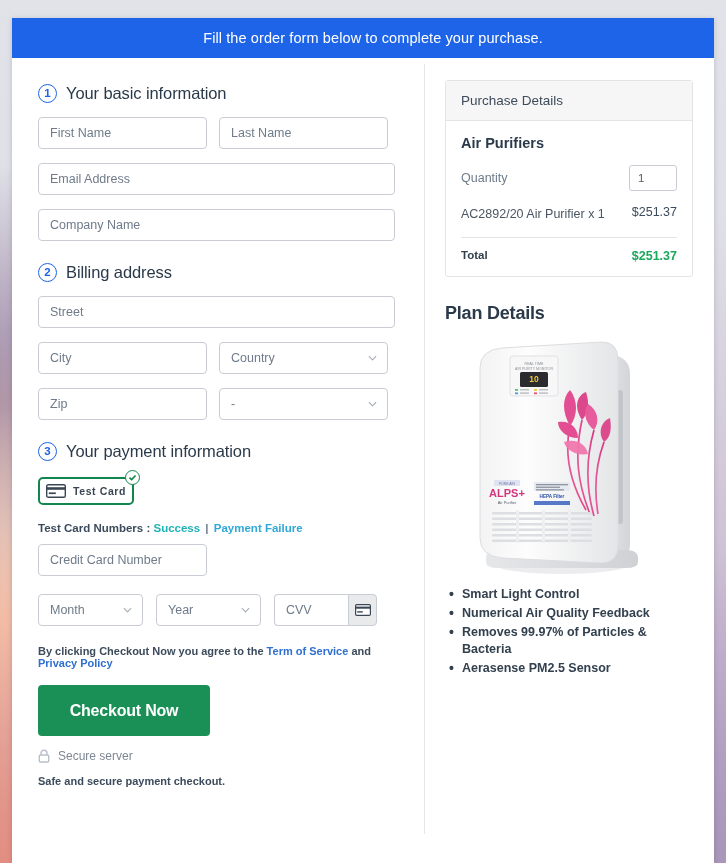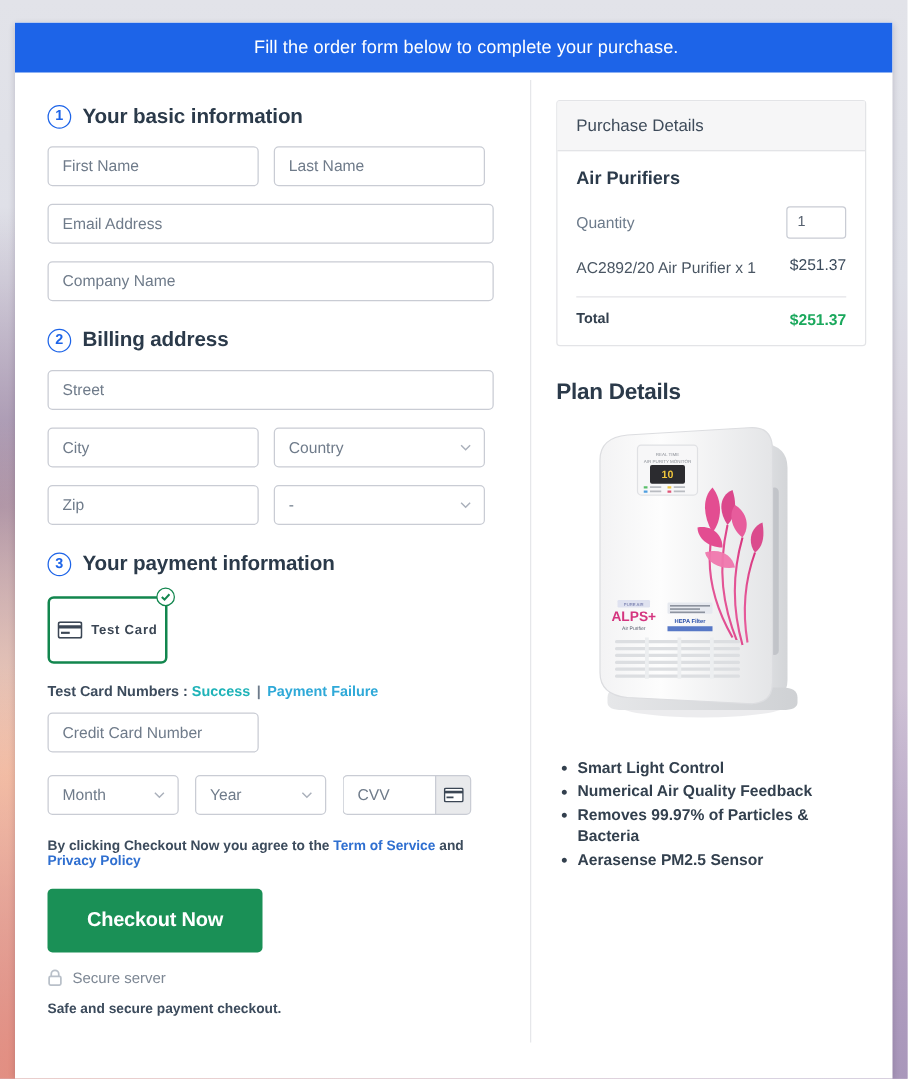--- a/index.html
+++ b/index.html
@@ -51,21 +51,21 @@
   
   .step { display: flex; align-items: center; gap: 9px; }
   .step-num {
     width: 19px; height: 19px; border-radius: 50%;
     border: 1.6px solid #1d64e8;
     color: #1d64e8; font-size: 11.5px; font-weight: 700;
     display: flex; align-items: center; justify-content: center;
     flex: none; line-height: 1;
   }
   .step-title {
-    font-size: 16.5px; font-weight: 700; color: #2b3a4a;
+    font-size: 16.5px; font-weight: 400; color: #2b3a4a;
     letter-spacing: -.1px;
   }
 
   
   .field-row { display: flex; gap: 12px; margin-top: 14px; }
   .inp {
     height: 32px;
     border: 1px solid #c9ccd4;
     border-radius: 4px;
     background: #fff;
@@ -83,21 +83,21 @@
     position: absolute; right: 10px; top: 50%; transform: translateY(-50%);
     width: 9px; height: 9px; color: #aab0bb;
   }
   .mt22 { margin-top: 22px; }
 
   
   .testcard-wrap { margin-top: 16px; position: relative; width: 96px; }
   .testcard {
     border: 2px solid #12864e;
     border-radius: 5px;
-    height: 54px;
+    height: 28px;
     display: flex; align-items: center; justify-content: center;
     gap: 7px;
     background: #fff;
   }
   .testcard .label { font-size: 10.5px; font-weight: 700; color: #3b4654; letter-spacing: .6px; }
   .tc-badge {
     position: absolute; right: -6px; top: -7px;
     width: 15px; height: 15px; border-radius: 50%;
     background: #fff; border: 1.5px solid #12864e;
     display: flex; align-items: center; justify-content: center;
@@ -168,21 +168,21 @@
 
   .hr { height: 1px; background: #e3e4e7; margin-top: 14px; }
   .total-row { display: flex; justify-content: space-between; margin-top: 11px; }
   .total-lbl { font-size: 11.5px; font-weight: 700; color: #33404e; }
   .total-amt { font-size: 12.5px; font-weight: 700; color: #1aa85c; }
 
   .plan-title { margin-top: 26px; font-size: 18px; font-weight: 700; color: #2b3a4a; letter-spacing: -.2px; }
 
   .prod-img-wrap { margin-top: 14px; height: 240px; display: flex; align-items: flex-end; justify-content: center; }
 
-  .features { margin-top: 28px; padding-left: 4px; }
+  .features { margin-top: 8px; padding-left: 4px; }
   .features li {
     list-style: none;
     font-size: 12.5px; font-weight: 700; color: #33404e;
     line-height: 1.42; margin-bottom: 1px;
     padding-left: 13px; position: relative;
   }
   .features li::before {
     content: "\2022"; position: absolute; left: 0; top: -1px;
     font-size: 14px; color: #33404e;
   }

